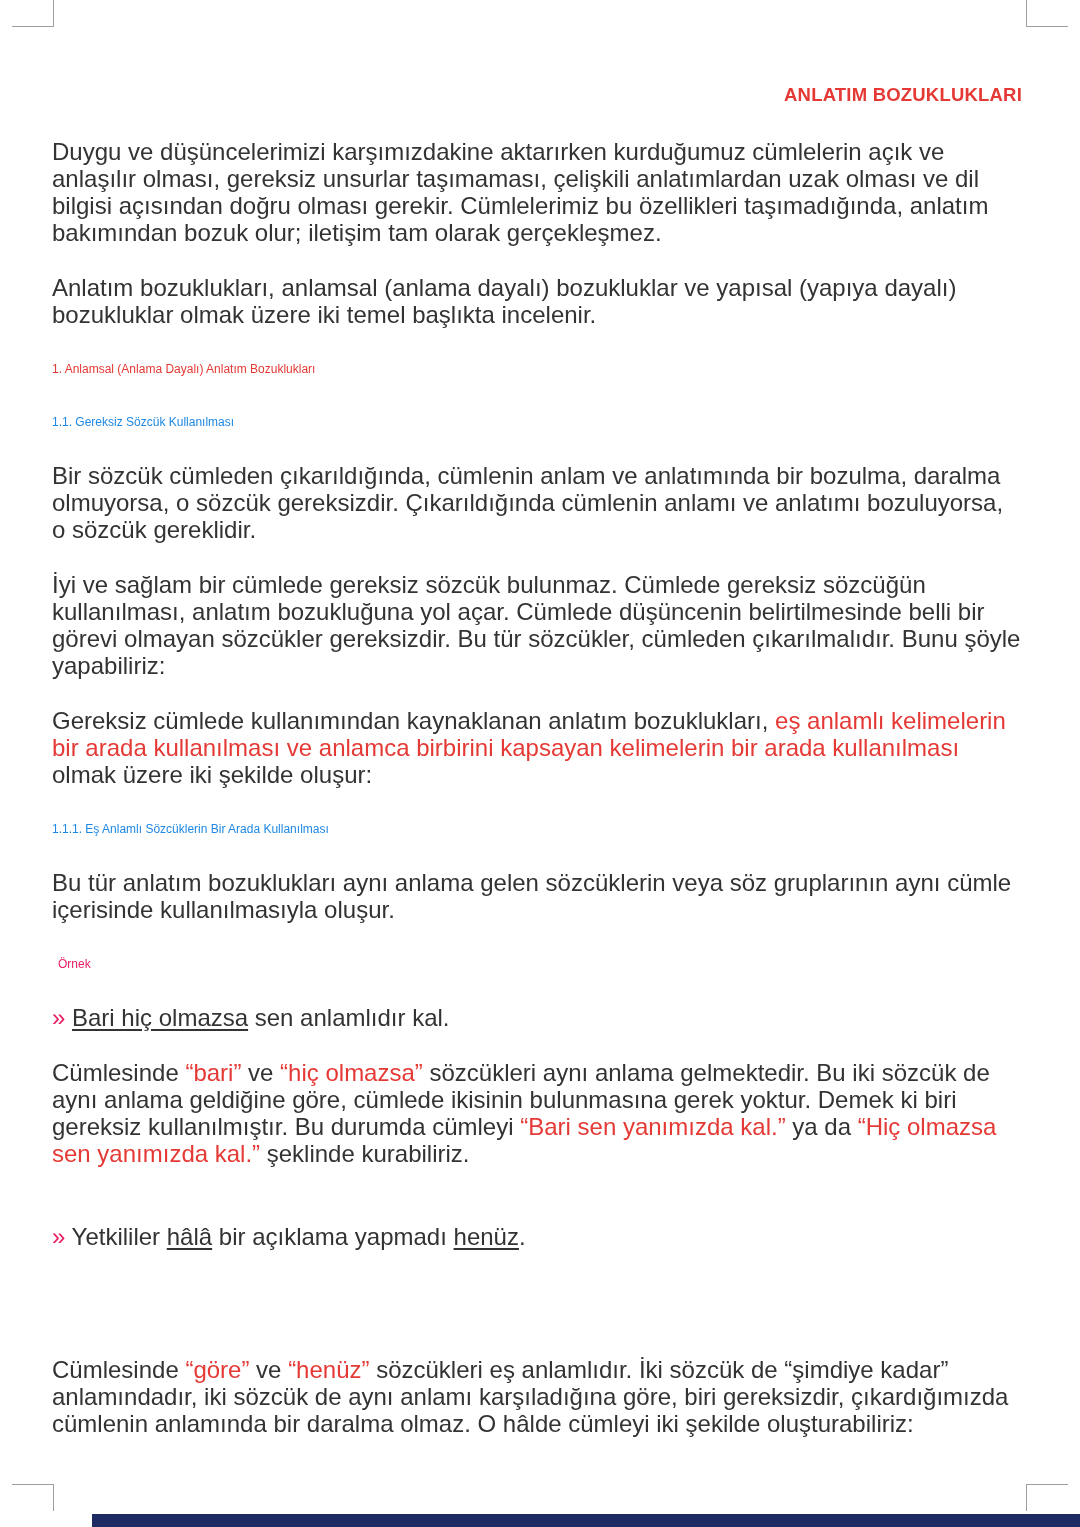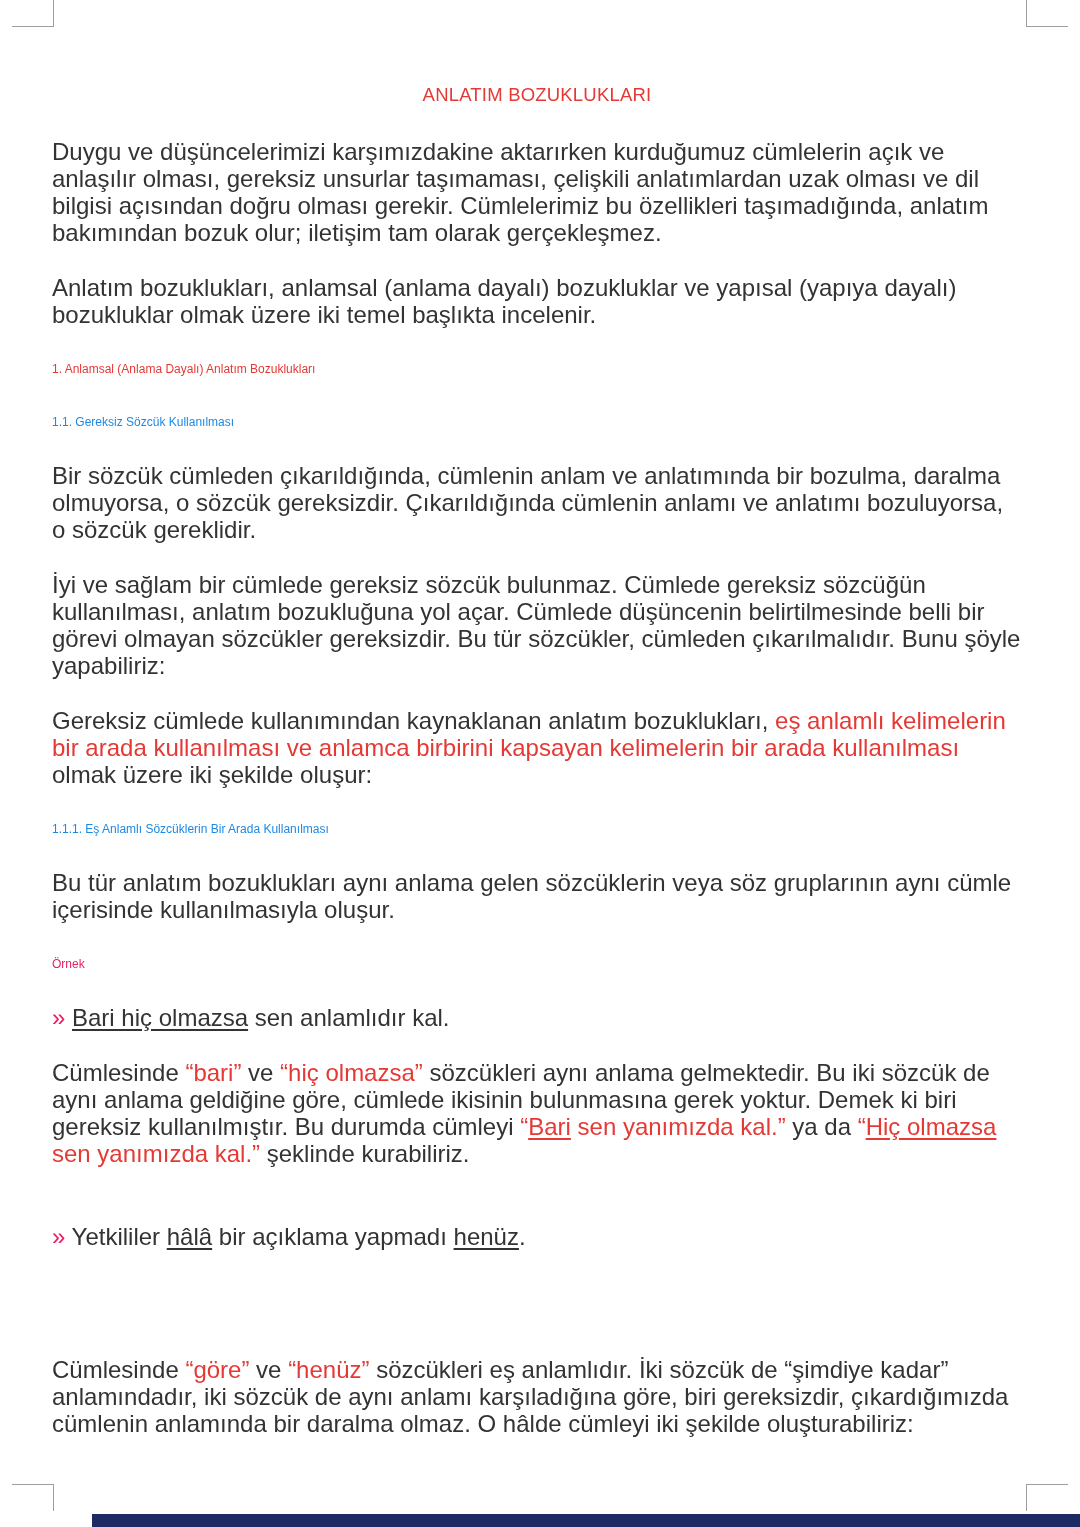--- a/index.html
+++ b/index.html
@@ -15,46 +15,45 @@
     margin: 0 auto;
     background: #ffffff;
     overflow: hidden;
   }
   .content {
     padding: 84px 58px 0 52px;
   }
   .doc-title {
     color: var(--title-red, #e53935);
     font-size: 18.5px;
-    font-weight: 400;
-    text-align: center;
+    font-weight: 700;
+    text-align: right;
     letter-spacing: 0.2px;
     margin-bottom: 32px;
   }
   .para {
     font-size: 24px;
     line-height: 27px;
     margin-bottom: 28px;
     font-weight: 400;
   }
   .heading {
     font-size: 12px;
     line-height: 27px;
     font-weight: 400;
     margin-bottom: 26px;
   }
   .h-red  { color: var(--title-red, #e53935); }
   .h-blue { color: var(--heading-blue, #1e88e5); }
-  .h-pink { color: var(--heading-pink, #e91e63); }
+  .h-pink { color: var(--heading-pink, #e91e63); margin-left: 6px; }
   .seg-red  { color: var(--inline-red, #e53935); }
   .seg-pink { color: var(--heading-pink, #e91e63); }
   .seg-u  { text-decoration: underline; text-underline-offset: 3px; }
   .seg-ru {
     color: var(--inline-red, #e53935);
-    text-decoration: underline;
     text-underline-offset: 3px;
     text-align: right;
   }
   .spacer-sm { height: 28px; }
   .spacer-lg { height: 78px; }
   .corner {
     position: absolute;
     width: 42px;
     height: 27px;
   }

